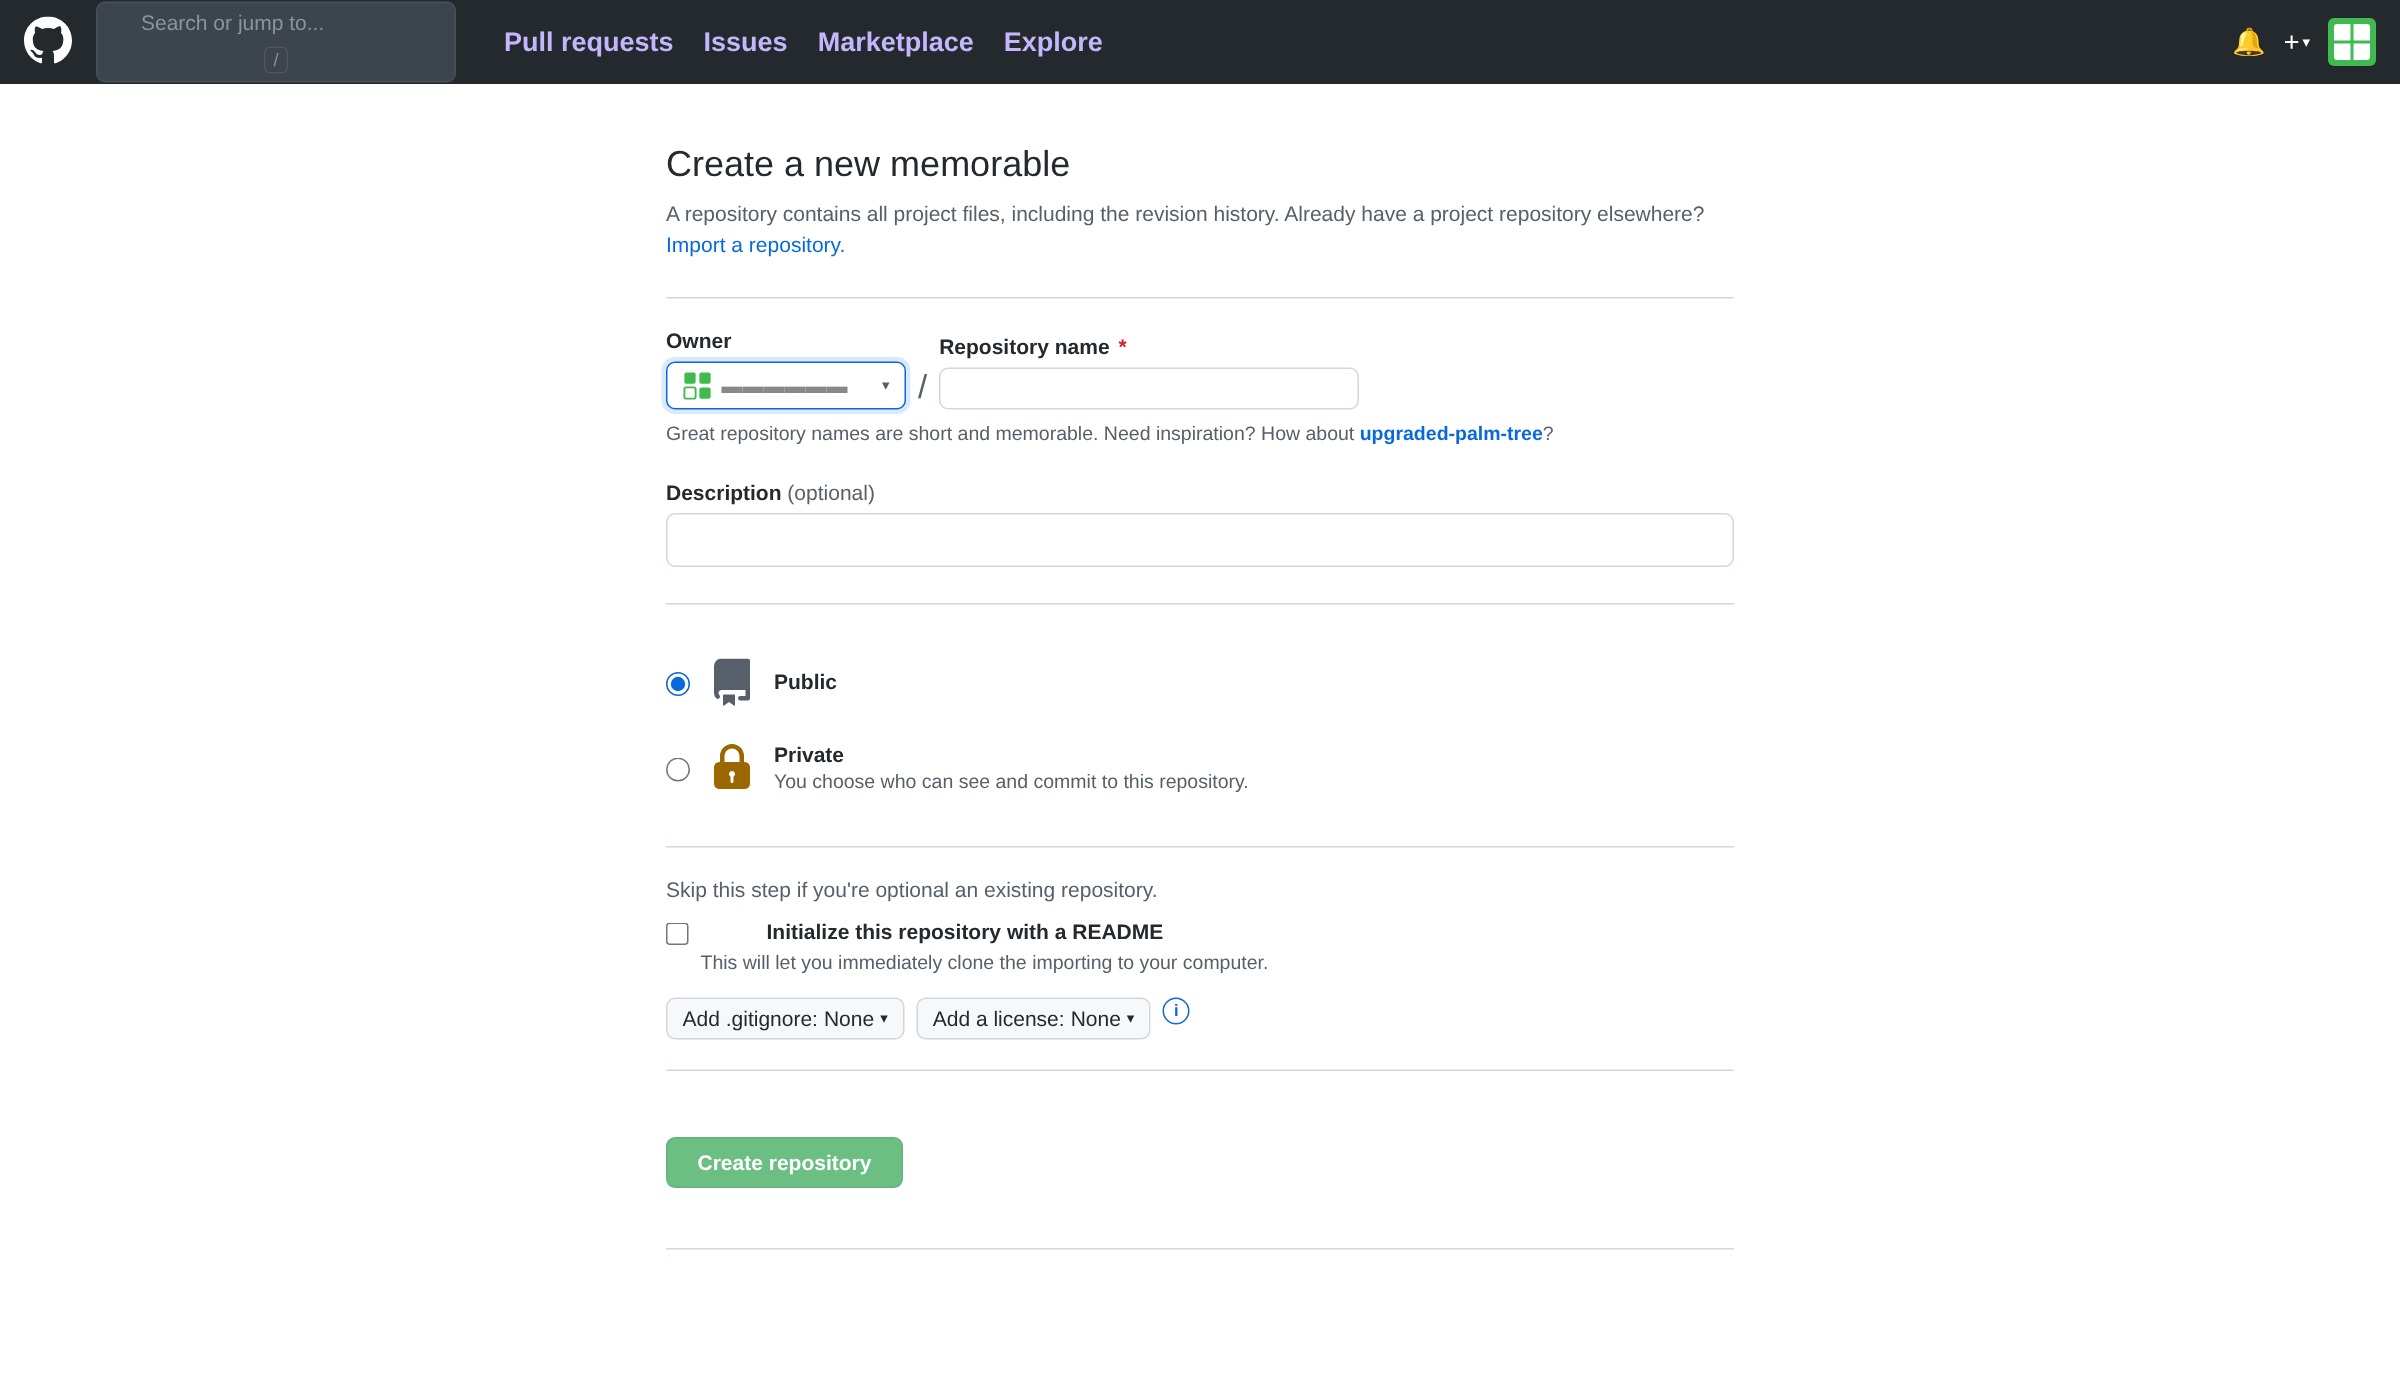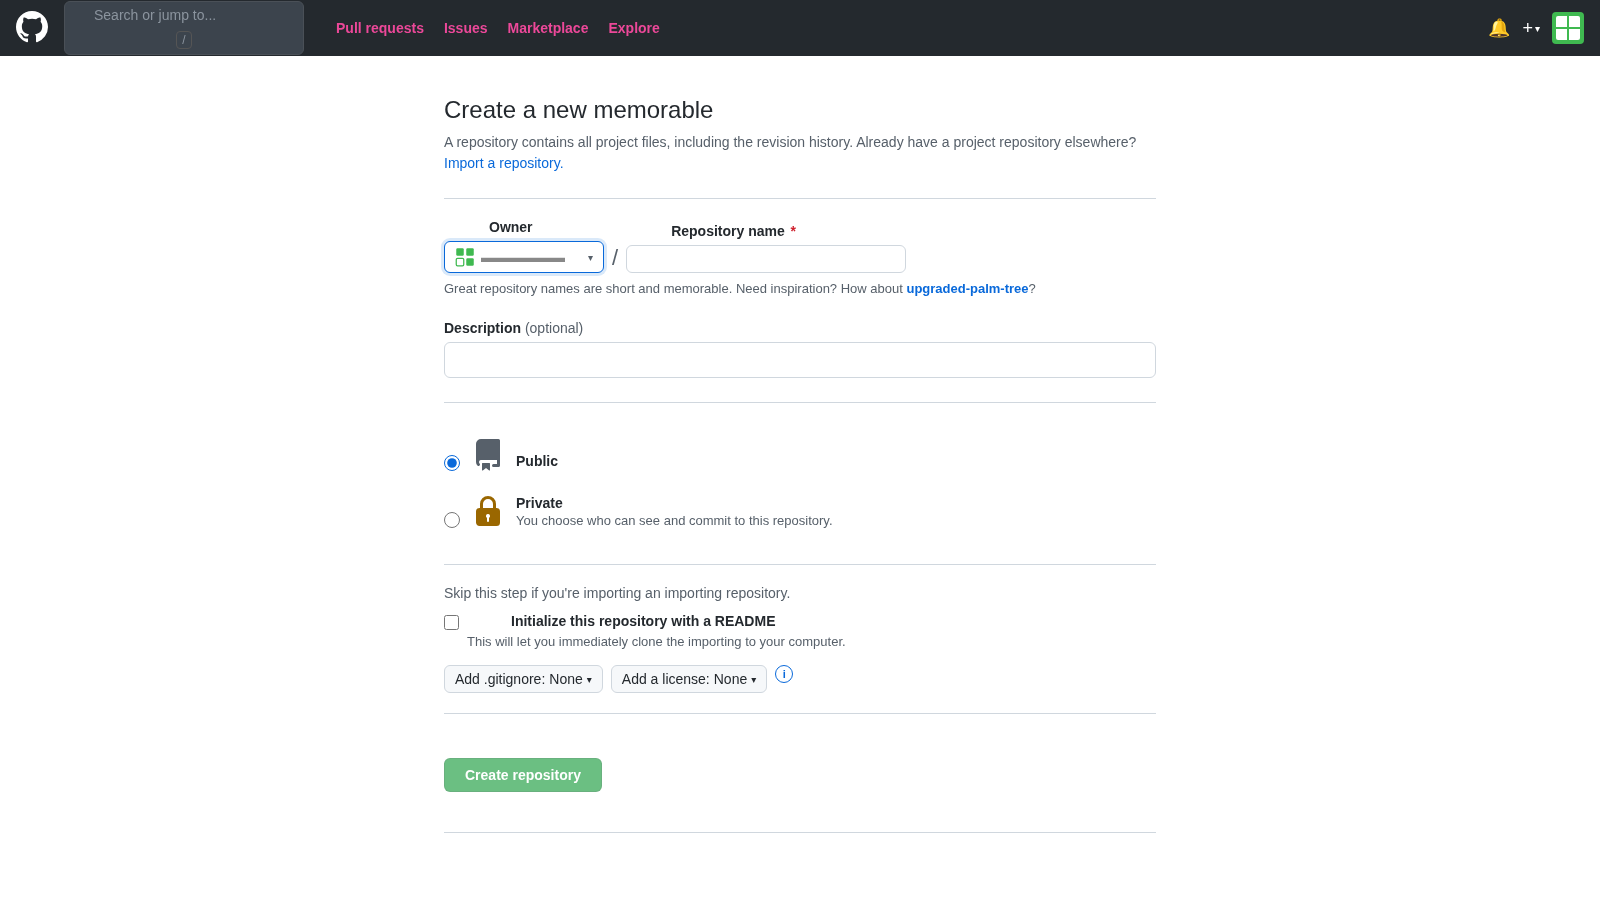--- a/index.html
+++ b/index.html
@@ -46,23 +46,23 @@
       font-size: 12px;
       padding: 1px 5px;
     }
     .navbar-links {
       display: flex;
       align-items: center;
       gap: 4px;
       margin-left: 8px;
     }
     .navbar-links a {
-      color: #ec4899;
+      color: #c4b5fd;
       text-decoration: none;
-      font-size: 14px;
+      font-size: 18px;
       font-weight: 600;
       padding: 6px 8px;
       border-radius: 6px;
     }
     .navbar-right {
       margin-left: auto;
       display: flex;
       align-items: center;
       gap: 12px;
     }
@@ -133,21 +133,20 @@
       display: flex;
       align-items: flex-end;
       gap: 8px;
       margin-bottom: 8px;
     }
     .field-group { display: flex; flex-direction: column; gap: 6px; }
     .field-label {
       font-size: 14px;
       font-weight: 600;
       color: #24292e;
-      margin-left: 45px;
     }
     .owner-select {
       display: flex;
       align-items: center;
       border: 1px solid #0969da;
       border-radius: 6px;
       padding: 5px 10px;
       background: #fff;
       cursor: pointer;
       gap: 6px;
@@ -203,21 +202,21 @@
       padding: 5px 10px;
       font-size: 14px;
       outline: none;
       height: 36px;
     }
 
     
     .visibility-section { margin: 24px 0; }
     .radio-option {
       display: flex;
-      align-items: flex-end;
+      align-items: center;
       gap: 12px;
       padding: 12px 0;
     }
     .radio-option input[type="radio"] {
       margin-top: 2px;
       width: 16px;
       height: 16px;
       cursor: pointer;
       accent-color: #0969da;
     }
@@ -438,21 +437,21 @@
       <div class="radio-text">
         <div class="radio-title">Private</div>
         <div class="radio-desc">You choose who can see and commit to this repository.</div>
       </div>
     </div>
   </div>
 
   <hr class="divider">
 
   <div class="init-section">
-    <p class="skip-text">Skip this step if you're importing an importing repository.</p>
+    <p class="skip-text">Skip this step if you're optional an existing repository.</p>
 
     <div class="checkbox-row">
       <input type="checkbox" id="readme" style="">
       <label for="readme" class="checkbox-label">Initialize this repository with a README</label>
     </div>
     <p class="checkbox-hint">This will let you immediately clone the importing to your computer.</p>
 
     <div class="dropdown-row">
       <button class="dropdown-btn">
         <span>Add .gitignore:</span>

